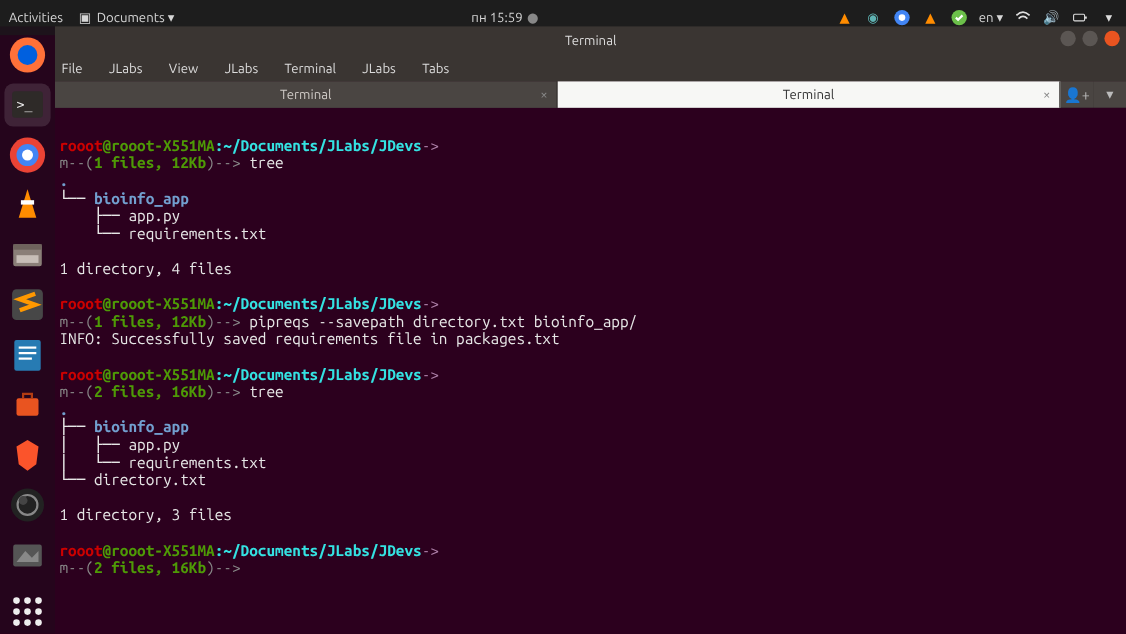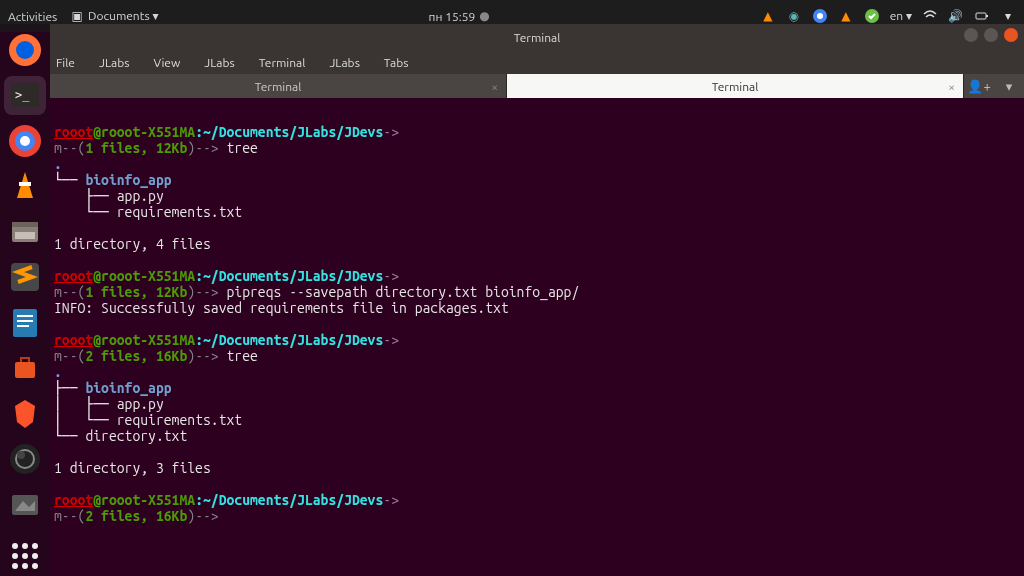--- a/index.html
+++ b/index.html
@@ -103,21 +103,21 @@
   flex: 1;
   background: #2c001e;
   color: #e6e6e6;
   font-family: "Ubuntu Mono","DejaVu Sans Mono",monospace;
   font-size: 14px;
   line-height: 16px;
   padding: 10px 4px 4px 4px;
   white-space: pre;
   overflow: hidden;
 }
-.c-red   { color: #cc0000; font-weight: bold; text-decoration: underline; }
+.c-red   { color: #cc0000; font-weight: bold; }
 .c-green { color: #4e9a06; font-weight: bold; }
 .c-cyan  { color: #34e2e2; font-weight: bold; }
 .c-blue  { color: #729fcf; font-weight: bold; }
 .c-mag   { color: #ad7fa8; }
 .c-gray  { color: #888; }
 svg { display: block; }
 </style>
 </head>
 <body>
 

